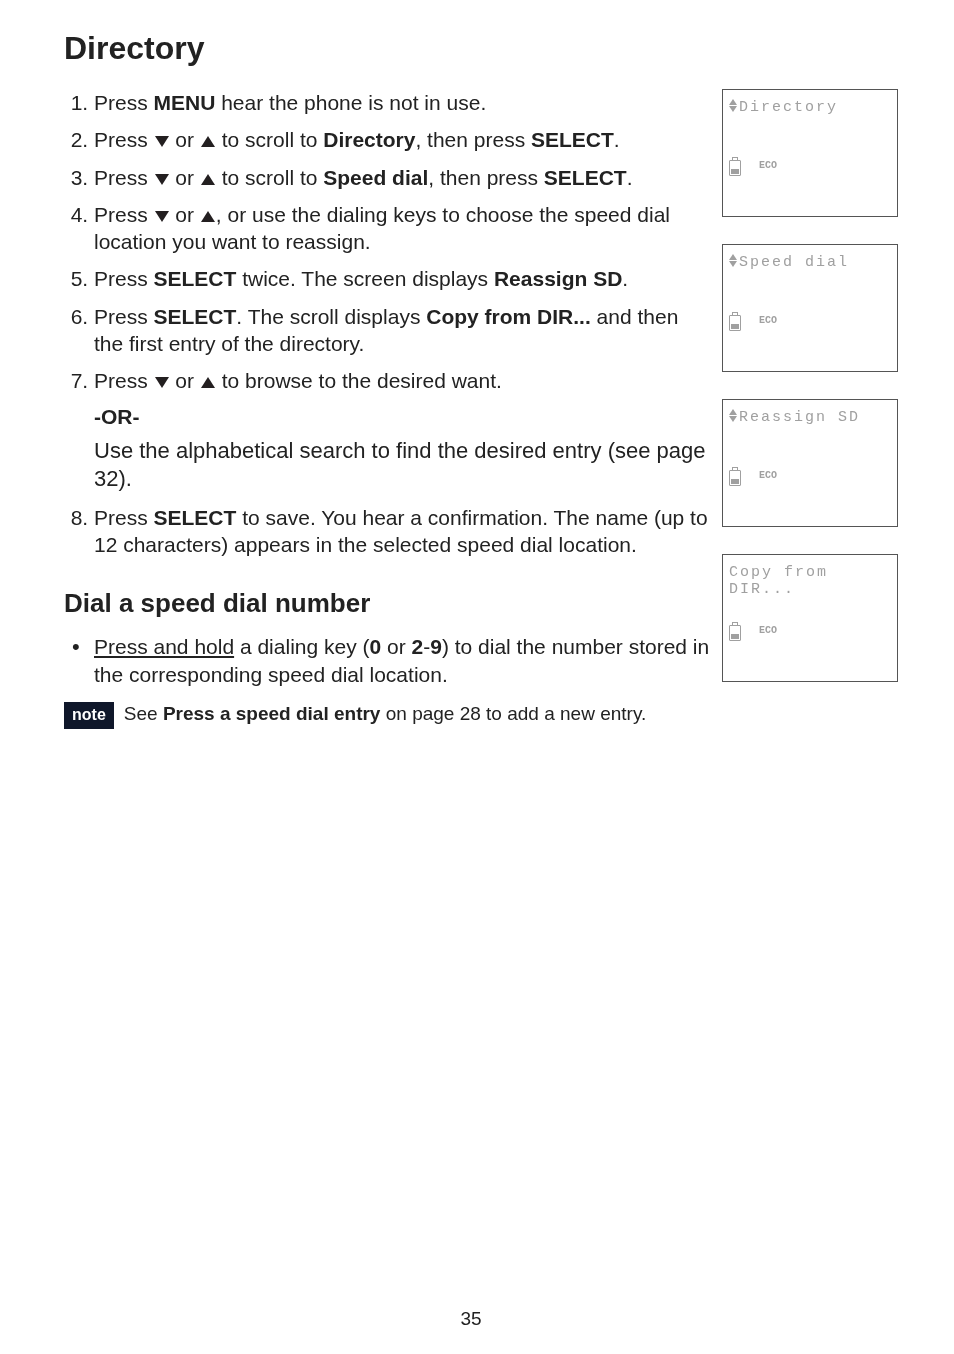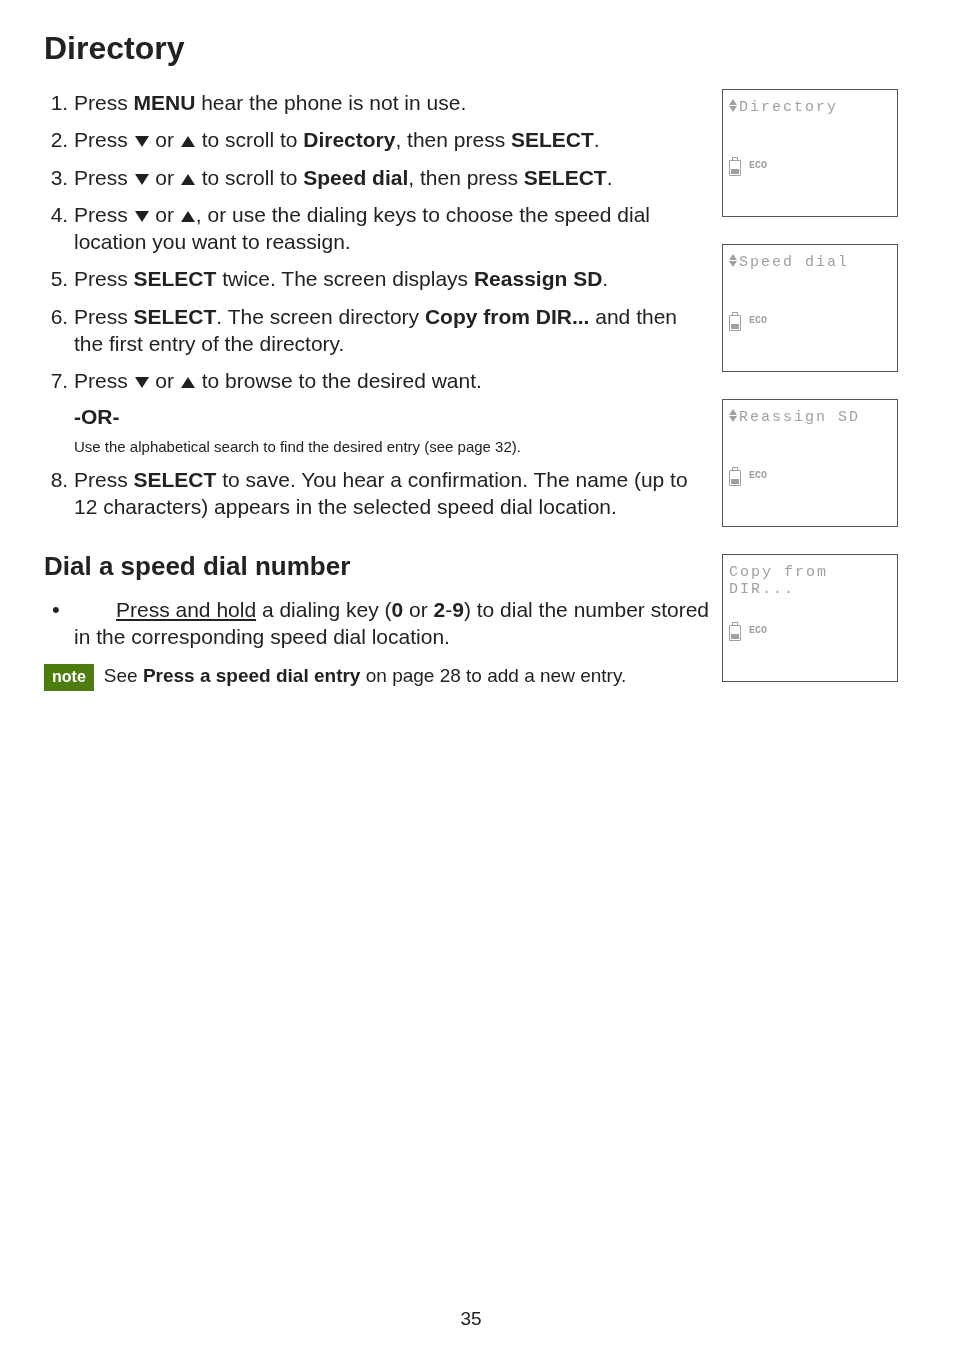--- a/index.html
+++ b/index.html
@@ -6,21 +6,21 @@
     margin: 0;
     padding: 0;
     background: #fff;
     font-family: Arial, Helvetica, sans-serif;
     color: #222;
   }
   .page {
     width: 942px;
     height: 1354px;
     box-sizing: border-box;
-    padding: 30px 44px 0 44px;
+    padding: 30px 44px 0 64px;
     position: relative;
   }
   h1.page-title {
     font-size: 32px;
     font-weight: bold;
     margin: 0 0 22px 0;
   }
   h2.subheading {
     font-size: 26px;
     font-weight: bold;
@@ -49,21 +49,21 @@
   ol.steps > li {
     padding-left: 0;
     margin-bottom: 10px;
   }
   p.or-label {
     font-weight: bold;
     font-size: 21px;
     margin: 8px 0 8px 30px;
   }
   p.sub-indent {
-    font-size: 15px;
+    font-size: 22px;
     line-height: 1.3;
     margin: 0 0 10px 30px;
   }
   .bullet-list {
     list-style: none;
     padding-left: 30px;
     margin: 0 0 14px 0;
     font-size: 21px;
     line-height: 1.3;
   }
@@ -71,21 +71,21 @@
     position: relative;
     padding-left: 0;
   }
   .bullet-list > li::before {
     content: "•";
     position: absolute;
     left: -22px;
     top: 0;
     font-size: 22px;
   }
-  .u { text-decoration: underline; margin-left: 42px; }
+  .u { text-decoration: underline; }
   .bold { font-weight: bold; }
 
   .arrow {
     display: inline-block;
     width: 0;
     height: 0;
     vertical-align: middle;
     margin: 0 1px;
   }
   .arrow.down {
@@ -138,21 +138,21 @@
     border-left: 4px solid transparent;
     border-right: 4px solid transparent;
     border-top: 6px solid #a0a0a0;
   }
   .screen .status-row {
     position: absolute;
     bottom: 40px;
     left: 6px;
     display: flex;
     align-items: center;
-    gap: 8px;
+    gap: 18px;
   }
   .screen .eco {
     font-size: 10px;
     font-weight: bold;
     letter-spacing: 0;
     color: #a0a0a0;
     vertical-align: super;
     margin-left: 0;
     margin-top: -6px;
   }
@@ -186,21 +186,21 @@
 
   
   .note-row {
     display: flex;
     align-items: flex-start;
     gap: 10px;
     font-size: 19px;
     line-height: 1.3;
   }
   .note-tag {
-    background: #4d7c0f;
+    background: #0f172a;
     color: #fff;
     font-weight: bold;
     padding: 3px 8px;
     font-size: 16px;
     flex: none;
   }
   .note-text p { margin: 0 0 2px 0; }
 
   .page-number {
     position: absolute;
@@ -233,21 +233,21 @@
         <li>
           <span>Press </span><span class="arrow down"></span><span> or </span><span class="arrow up"></span><span> to scroll to </span><span class="bold">Speed dial</span><span>, then press </span><span class="bold">SELECT</span><span>.</span>
         </li>
         <li>
           <span>Press </span><span class="arrow down"></span><span> or </span><span class="arrow up"></span><span>, or use the dialing keys to choose the speed dial location you want to reassign.</span>
         </li>
         <li>
           <span>Press </span><span class="bold">SELECT</span><span> twice. The screen displays </span><span class="bold">Reassign SD</span><span>.</span>
         </li>
         <li>
-          <span>Press </span><span class="bold">SELECT</span><span>. The screen directory </span><span class="bold">Copy from DIR...</span><span> and then the first entry of the directory.</span>
+          <span>Press </span><span class="bold">SELECT</span><span>. The scroll displays </span><span class="bold">Copy from DIR...</span><span> and then the first entry of the directory.</span>
         </li>
         <li>
           <span>Press </span><span class="arrow down"></span><span> or </span><span class="arrow up"></span><span> to browse to the desired want.</span>
         </li>
       </ol>
 
       <p class="or-label">-OR-</p>
       <p class="sub-indent">Use the alphabetical search to find the desired entry (see page 32).</p>
 
       <ol class="steps" start="8">

